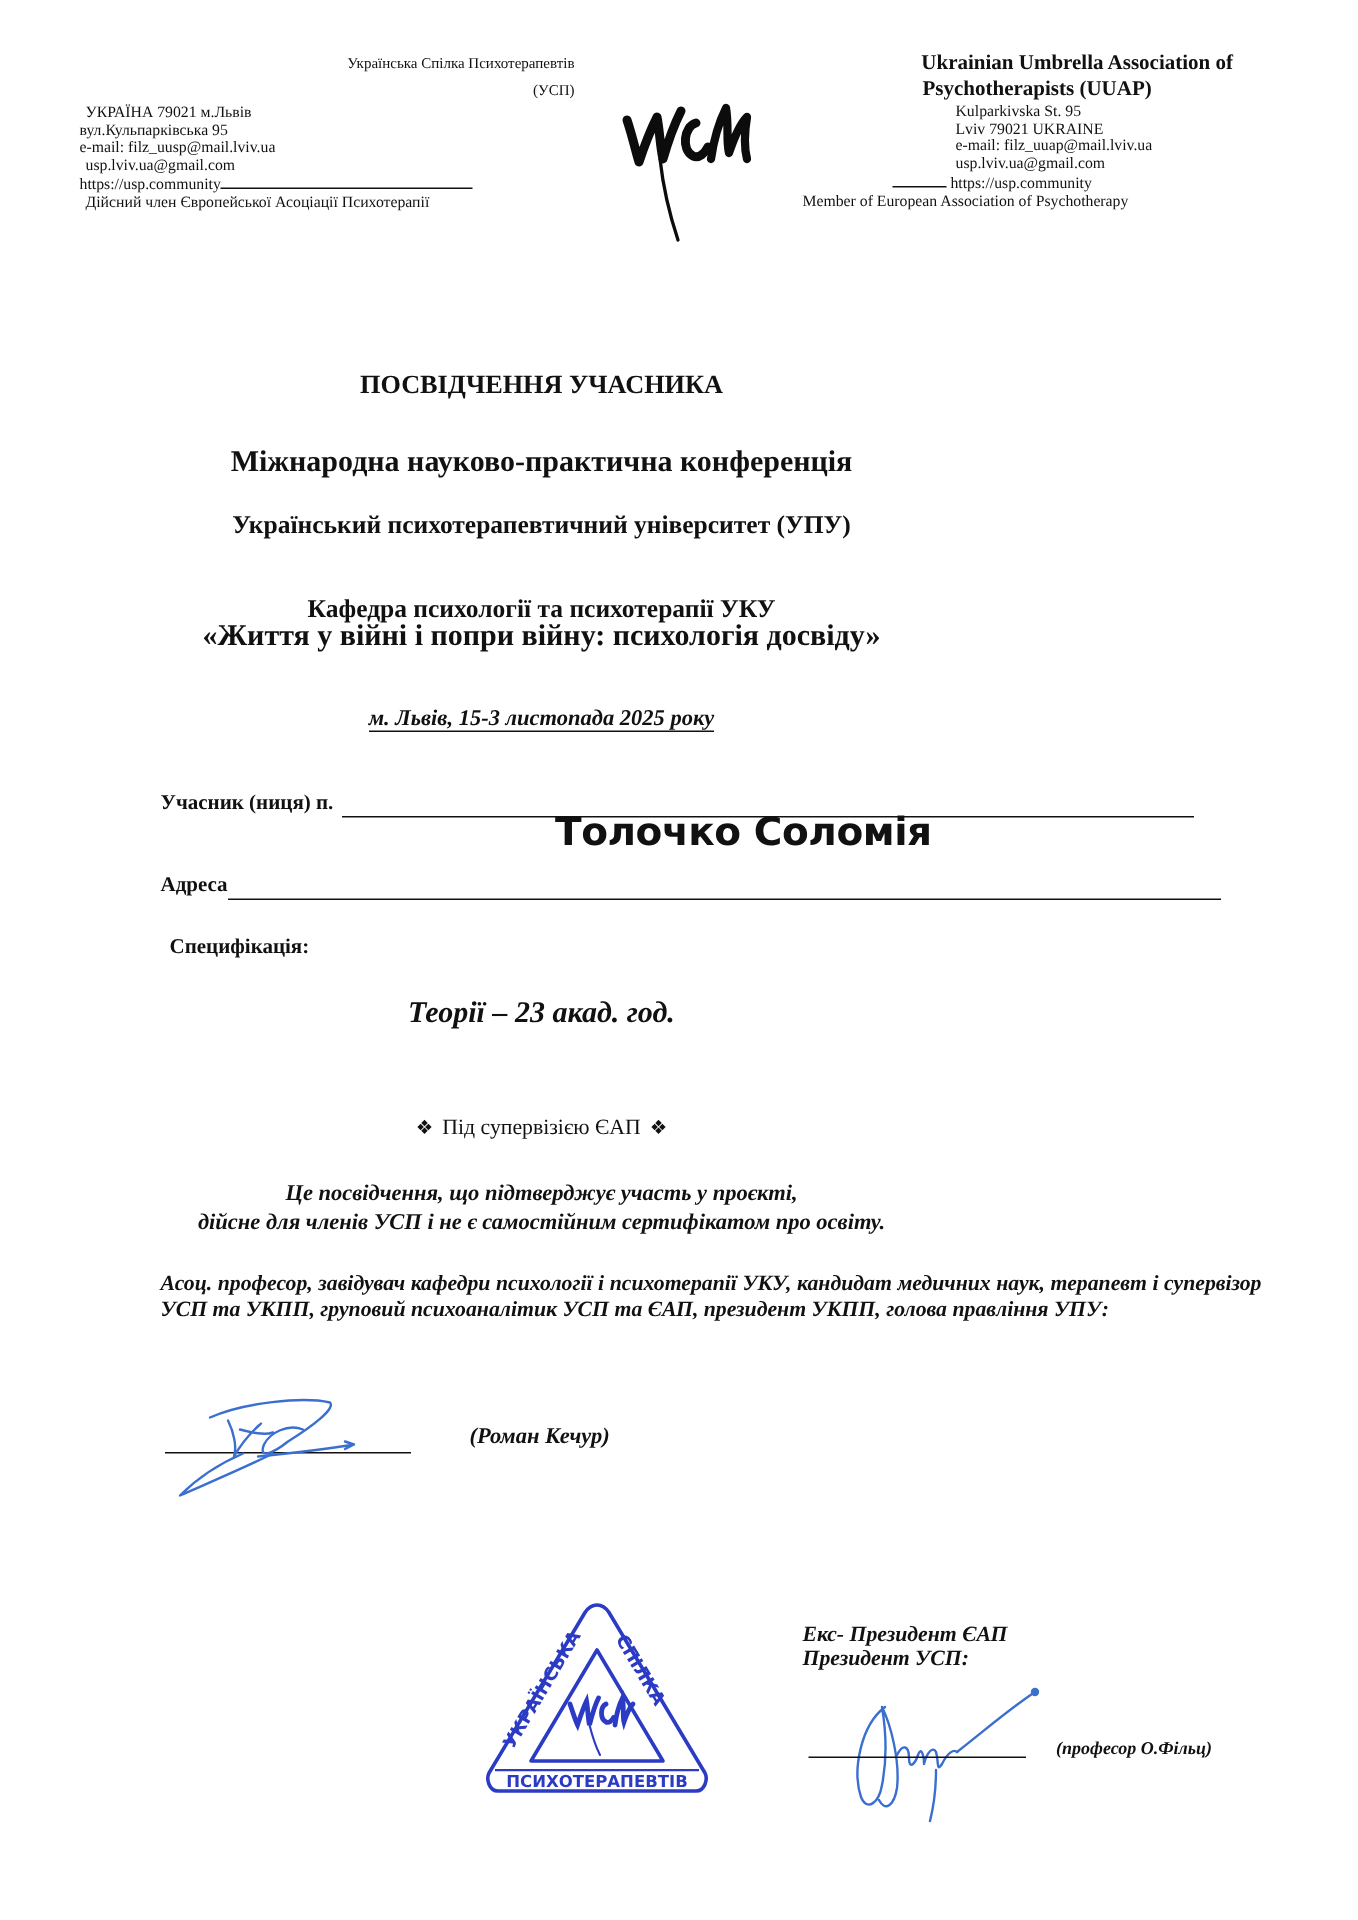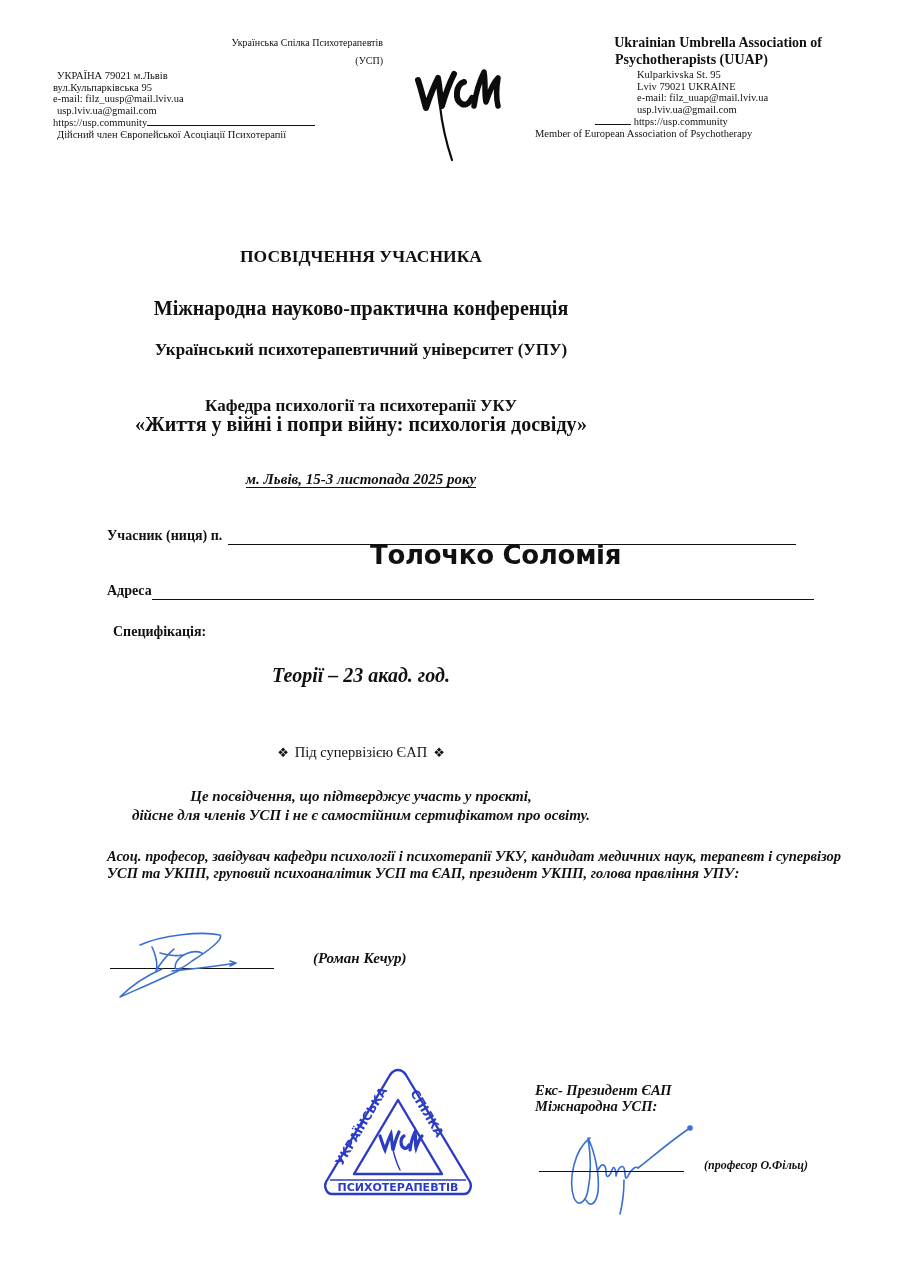--- a/index.html
+++ b/index.html
@@ -139,21 +139,21 @@
   <g fill="none" stroke="#2b3bc4" stroke-width="3.2" stroke-linecap="round">
     <path d="M62 72 C64 78 66 84 67 86 C69 80 71 74 73 70 C74 76 74 82 75 86 C77 78 79 72 81 68"></path>
     <path d="M86 72 C82 74 82 82 86 84 C88 85 90 83 91 81"></path>
     <path d="M92 86 C93 78 95 72 97 68 C98 74 97 80 98 84 C100 78 102 74 104 72"></path>
     <path d="M75 86 C77 94 79 100 82 106" stroke-width="1.4"></path>
   </g>
 </svg>
 
 <div class="abs sig2-role">
   <div>Екс- Президент ЄАП</div>
-  <div>Міжнародна УСП:</div>
+  <div>Президент УСП:</div>
 </div>
 <svg class="abs sig2" viewBox="0 0 140 105">
   <g fill="none" stroke="#3a6fd0" stroke-width="1.6" stroke-linecap="round" stroke-linejoin="round">
     <path d="M30 28 C14 40 8 70 14 88 C18 98 26 92 28 80 C32 60 30 40 28 28 C34 40 40 64 38 82 C36 94 30 98 26 90"></path>
     <path d="M38 60 C42 52 46 54 46 62 C46 70 50 66 52 60 C54 54 56 60 56 66 C58 58 62 54 64 58 C66 64 64 72 68 66 C72 58 76 56 78 58"></path>
     <path d="M64 70 C64 84 62 96 60 104"></path>
     <path d="M78 58 C96 44 112 30 130 18"></path>
     <circle cx="130" cy="18" r="2" fill="#3a6fd0"></circle>
   </g>
 </svg>

